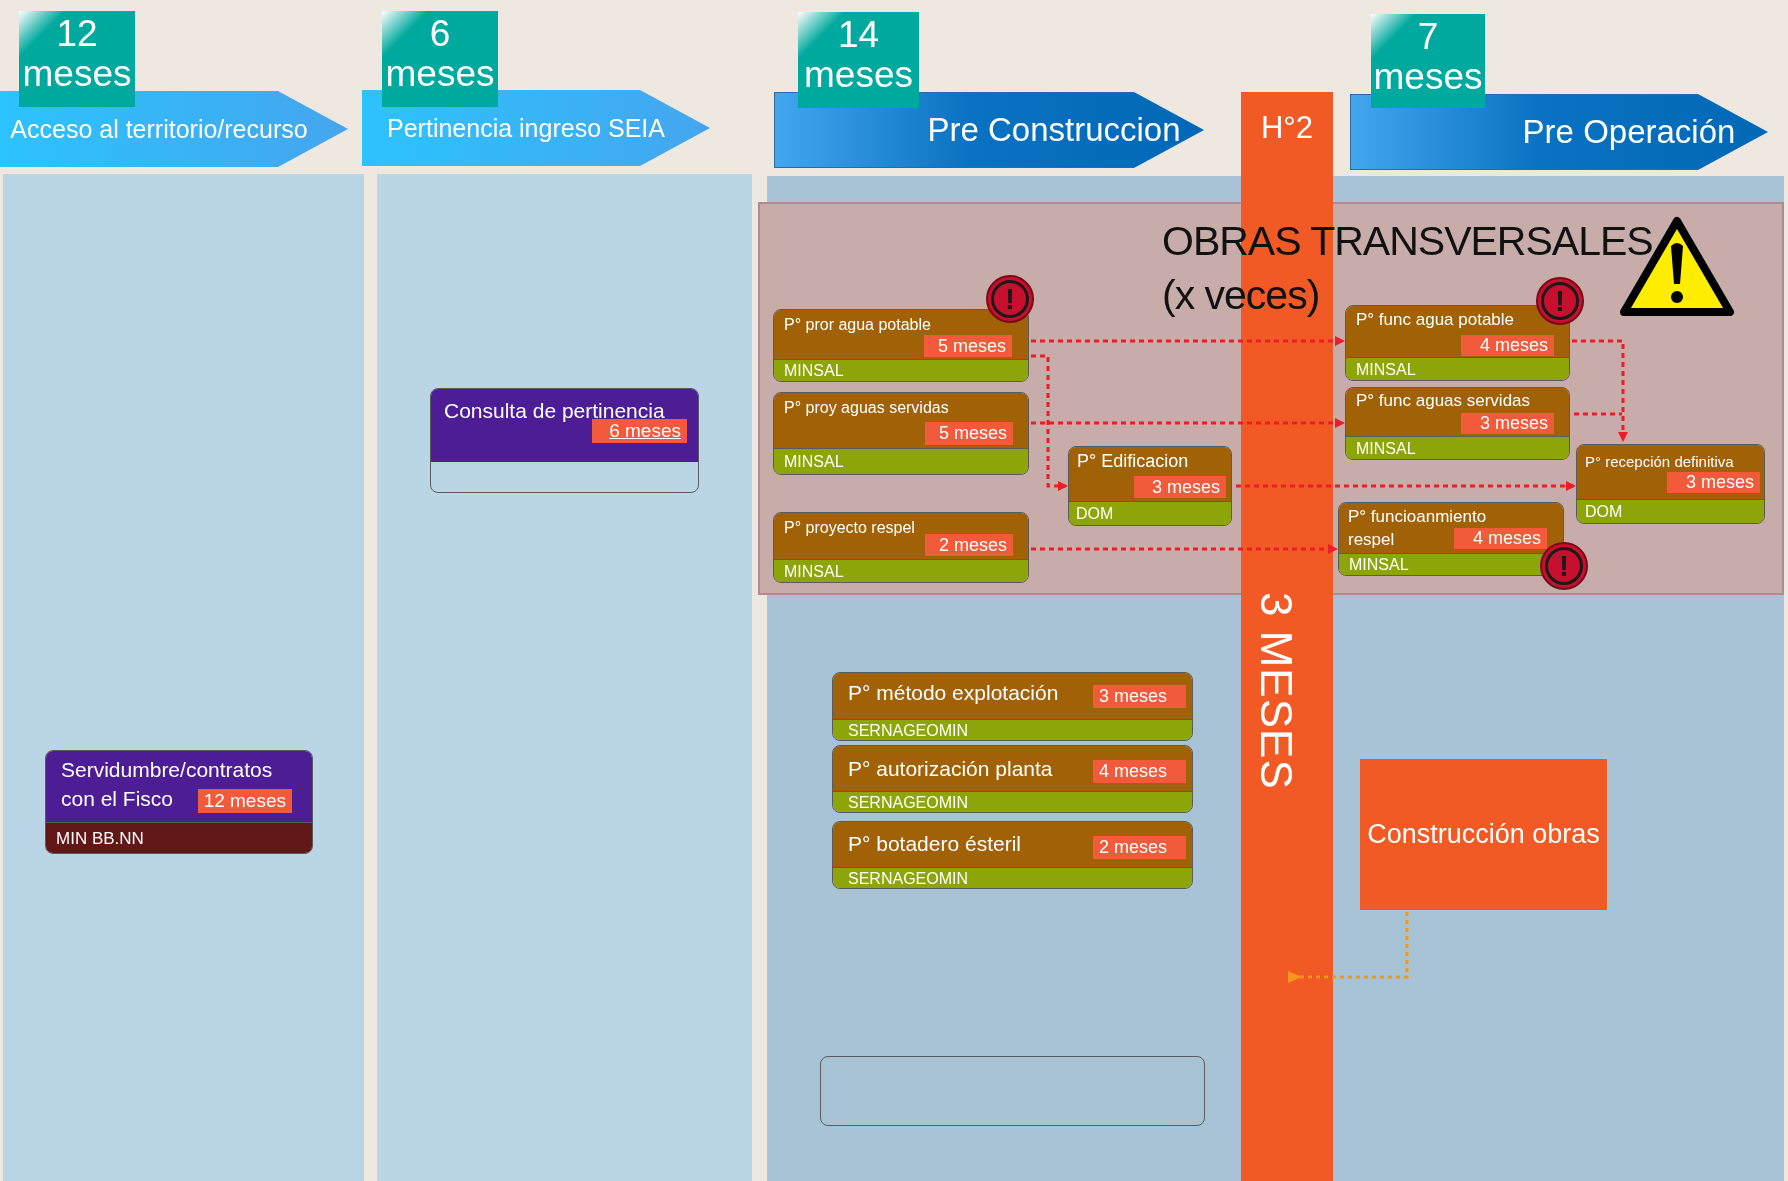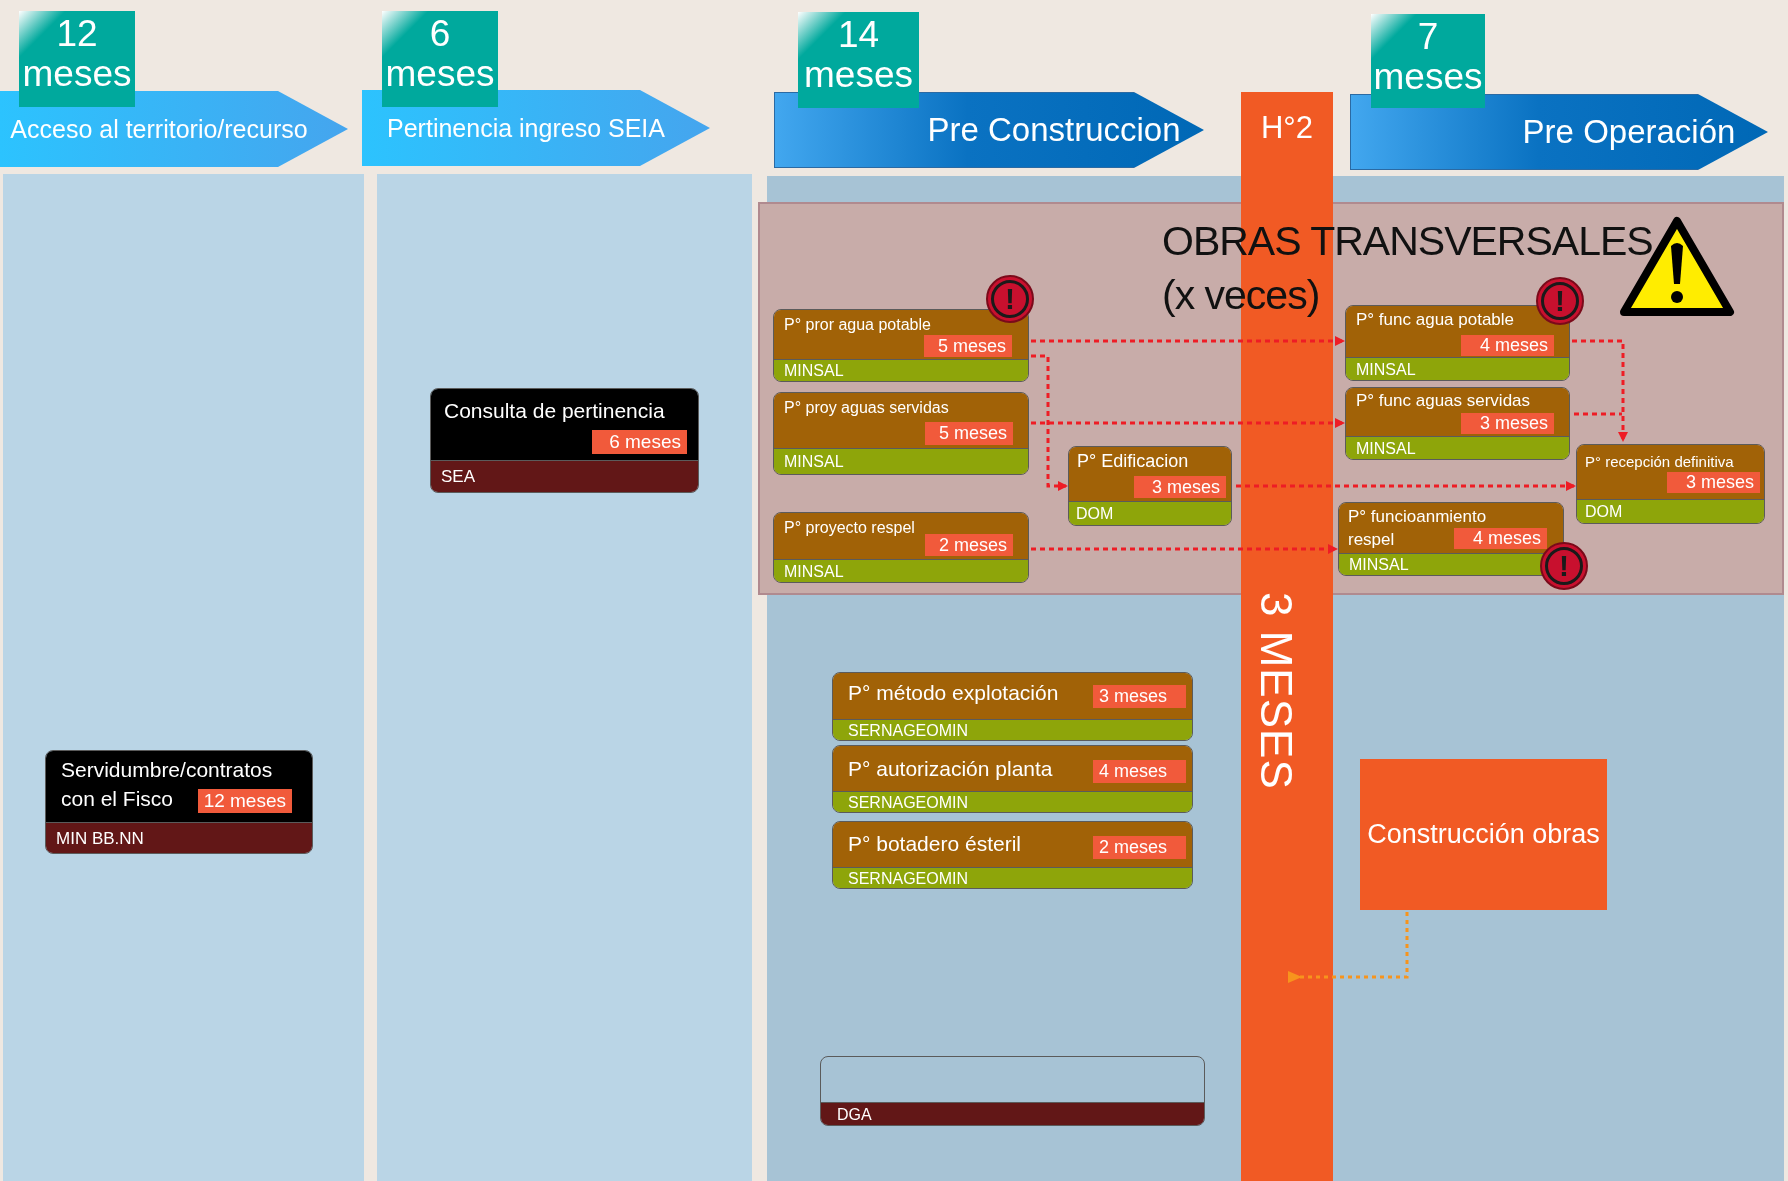--- a/index.html
+++ b/index.html
@@ -29,21 +29,21 @@
                 transform: rotate(90deg); transform-origin: left top; letter-spacing: 1px; }
 
   
   .transv { position: absolute; background: #c8aca9; border: 2px solid #b08a8f; opacity: 1; }
   .transv-title { position: absolute; font-size: 41px; color: #111; line-height: 54px; letter-spacing: -1px; }
 
   
   .card { position: absolute; border-radius: 8px; border: 1.5px solid #5b5b5b; overflow: hidden; color: #fff; }
   .card.green .top { background: #a16207; }
   .card.green .bot { background: #8ea50a; border-top: 1.5px solid #5b5b5b; }
-  .card.maroon .top { background: #000000; }
+  .card.maroon .top { background: #4c1d95; }
   .card.maroon .bot { background: #621717; border-top: 1.5px solid #5b5b5b; }
   .card .top { position: relative; }
   .card .bot { position: absolute; left: 0; right: 0; bottom: 0; padding-left: 10px; }
   .card .title { position: absolute; white-space: nowrap; }
   .pill { position: absolute; background: #f15a3b; color: #fff; text-align: right; white-space: nowrap; padding-right: 6px; }
 
   .alert { position: absolute; width: 48px; height: 48px; border-radius: 50%; background: #c8102e;
            border: 2px solid #7a0a1a; display: flex; align-items: center; justify-content: center; }
   .alert-inner { width: 38px; height: 38px; border-radius: 50%; border: 3px solid #1a1a1a;
                  color: #1a1a1a; font-weight: bold; font-size: 30px; line-height: 32px; text-align: center; }
@@ -113,23 +113,22 @@
     <div class="title" style="left:15px; top:7px; font-size:21px;">Servidumbre/contratos</div>
     <div class="title" style="left:15px; top:36px; font-size:21px;">con el Fisco</div>
     <div class="pill" style="left:152px; top:38px; width:94px; height:24px; font-size:19px; line-height:24px;">12 meses</div>
   </div>
   <div class="bot" style="height:31px; font-size:17px; line-height:31px;">MIN BB.NN</div>
 </div>
 
 <div class="card maroon" style="left:430px; top:388px; width:269px; height:105px;">
   <div class="top" style="height:73px;">
     <div class="title" style="left:13px; top:10px; font-size:21px;">Consulta de pertinencia</div>
-    <div class="pill" style="left:161px; top:41px; width:95px; height:24px; font-size:19px; line-height:24px;">6 meses</div>
-  </div>
-  <div class="bot" style="height:32px; font-size:17px; line-height:32px;">SEA</div>
+    <div class="pill" style="left:161px; top:30px; width:95px; height:24px; font-size:19px; line-height:24px;text-decoration:underline;">6 meses</div>
+  </div>
 </div>
 
 <div class="card green" style="left:773px; top:309px; width:256px; height:73px;">
   <div class="top" style="height:51px;">
     <div class="title" style="left:10px; top:6px; font-size:16px;">P° pror agua potable</div>
     <div class="pill" style="left:150px; top:25px; width:88px; height:22px; font-size:18px; line-height:22px;">5 meses</div>
   </div>
   <div class="bot" style="height:22px; font-size:16px; line-height:22px;">MINSAL</div>
 </div>
 <div class="alert" style="left:986px; top:275px;">
@@ -215,21 +214,20 @@
 </div>
 <div class="card green" style="left:832px; top:821px; width:361px; height:68px;">
   <div class="top" style="height:47px;">
     <div class="title" style="left:15px; top:10px; font-size:21px;">P° botadero ésteril</div>
     <div class="pill" style="left:260px; top:14px; width:93px; height:23px; font-size:18px; line-height:23px; text-align:left; padding-left:6px;">2 meses</div>
   </div>
   <div class="bot" style="height:21px; font-size:16px; line-height:21px; padding-left:15px;">SERNAGEOMIN</div>
 </div>
 
 <div class="card maroon" style="left:820px; top:1056px; width:385px; height:70px;">
-  <div class="bot" style="height:23px; font-size:16px; line-height:23px; padding-left:16px;">DGA</div>
 </div>
 
 <div class="construccion" style="left:1360px; top:759px; width:247px; height:151px;">
   <span>Construcción obras</span>
 </div>
 
 <svg class="overlay" width="1788" height="1181">
   <defs>
     <marker id="ar" markerWidth="10" markerHeight="10" refX="8" refY="5" orient="auto" markerUnits="userSpaceOnUse">
       <polygon points="0,0 10,5 0,10" fill="#ee1c25"></polygon>

